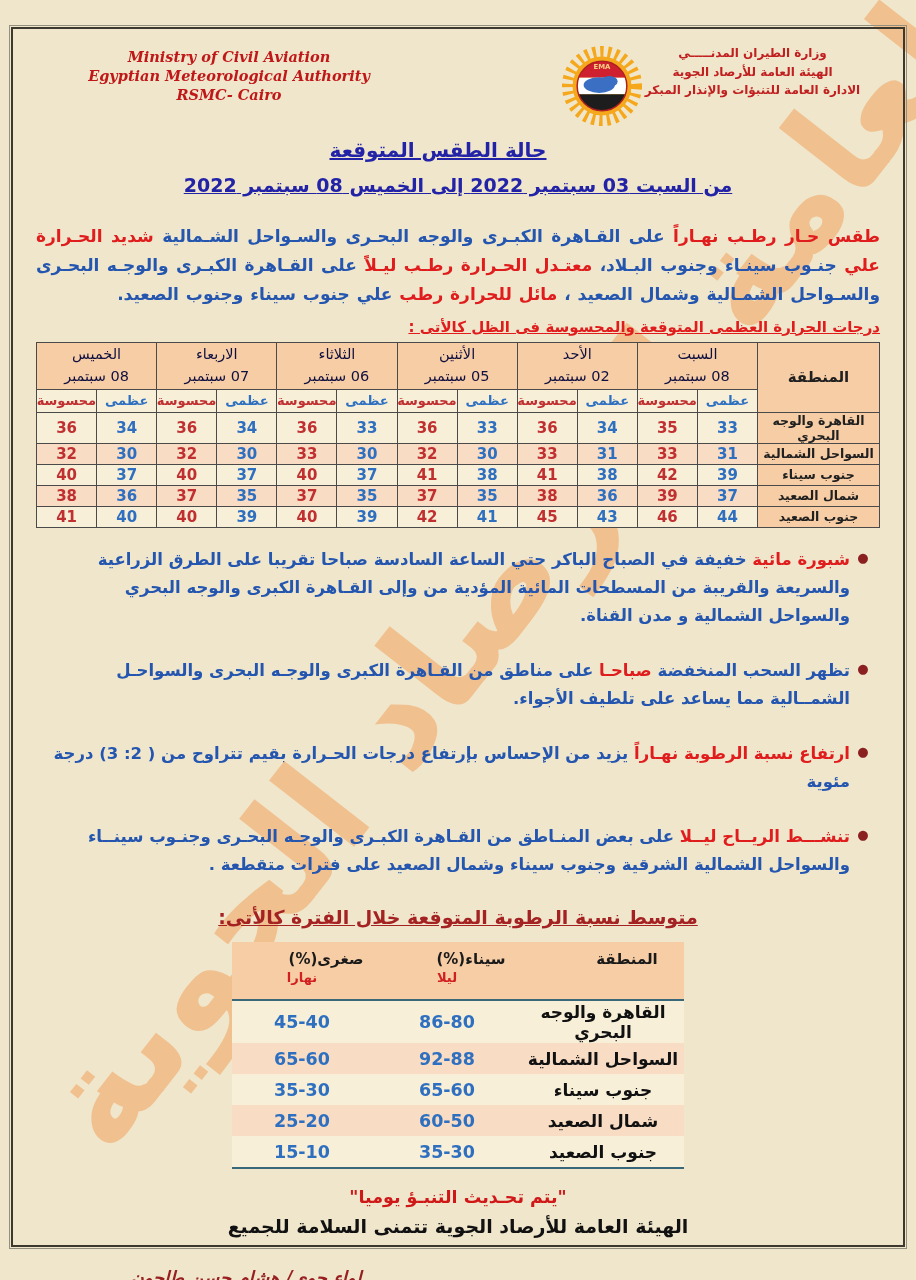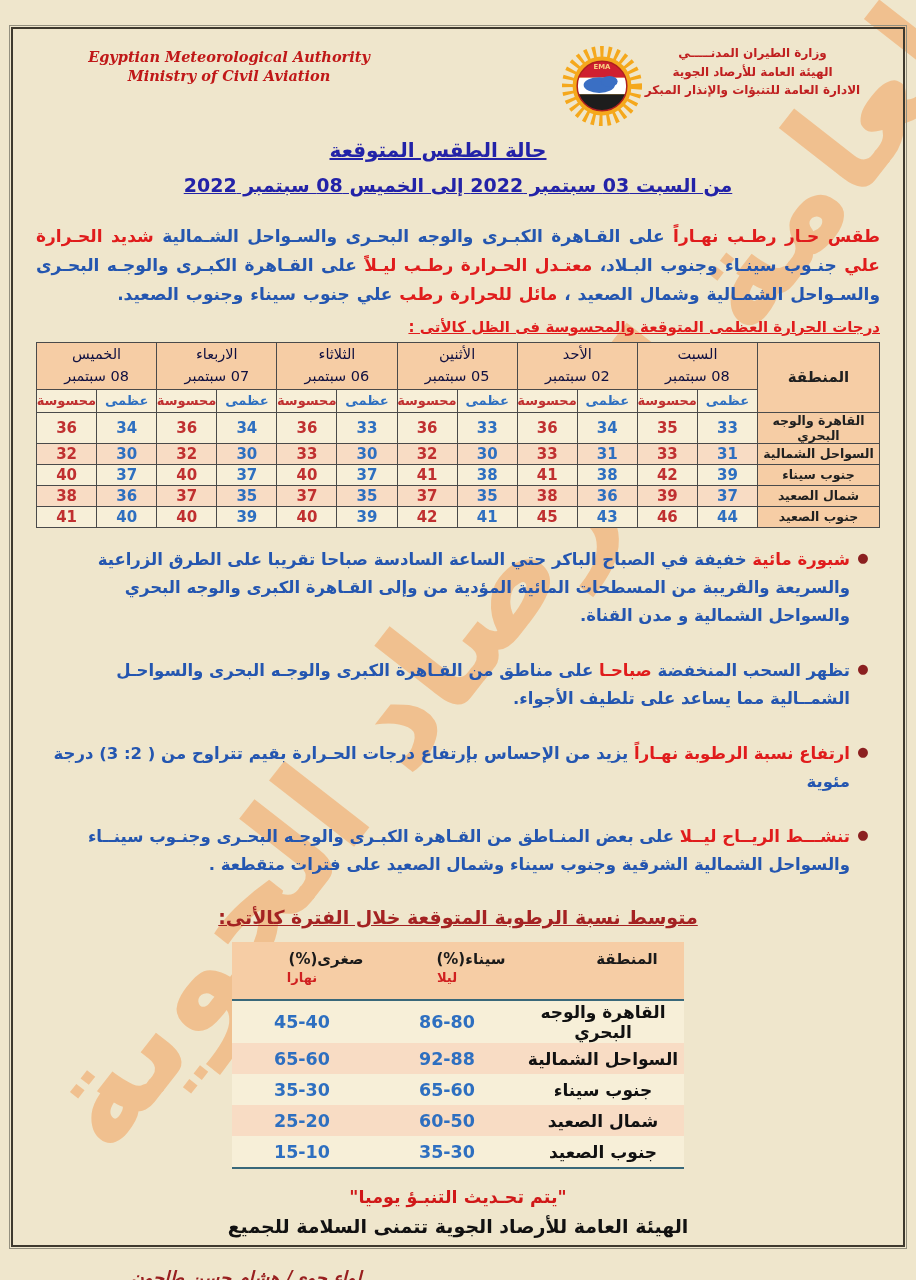--- a/index.html
+++ b/index.html
@@ -111,22 +111,23 @@
 </head>
 <body>
 
 <div class="watermark">الهيئة العامة للأرصاد الجوية</div>
 
 <div class="frame">
 <div class="content">
 
   <div class="hdr">
     <div class="hdr-left">
+      <div>Ministry of Civil Aviation</div>
       <div>Egyptian Meteorological Authority</div>
-      <div>Ministry of Civil Aviation</div>
+      <div>RSMC- Cairo</div>
     </div>
 
     <div class="logo">
       <svg viewBox="0 0 100 100" width="92" height="92">
         <circle cx="50" cy="50" r="37" fill="none" stroke="#f5a81c" stroke-width="13" stroke-dasharray="3.6 4.6"></circle>
         <circle cx="50" cy="50" r="32" fill="#f5a81c"></circle>
         <clipPath id="lc">
               <circle cx="50" cy="50" r="27"></circle>
             </clipPath>
         <g clip-path="url(#lc)">

